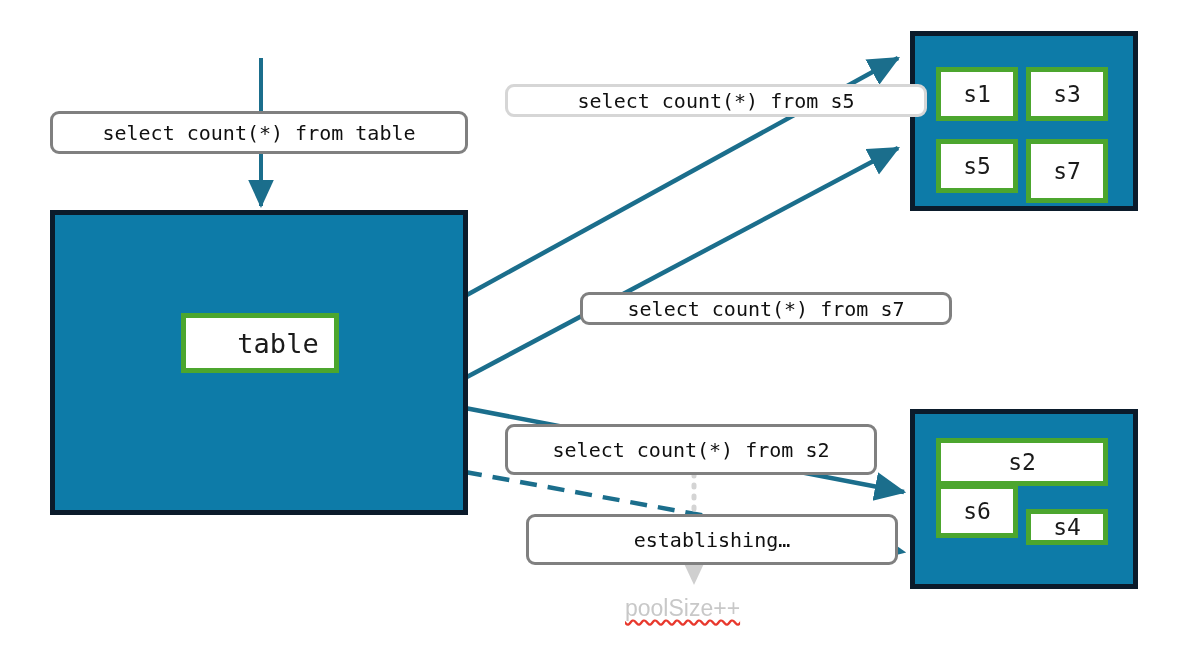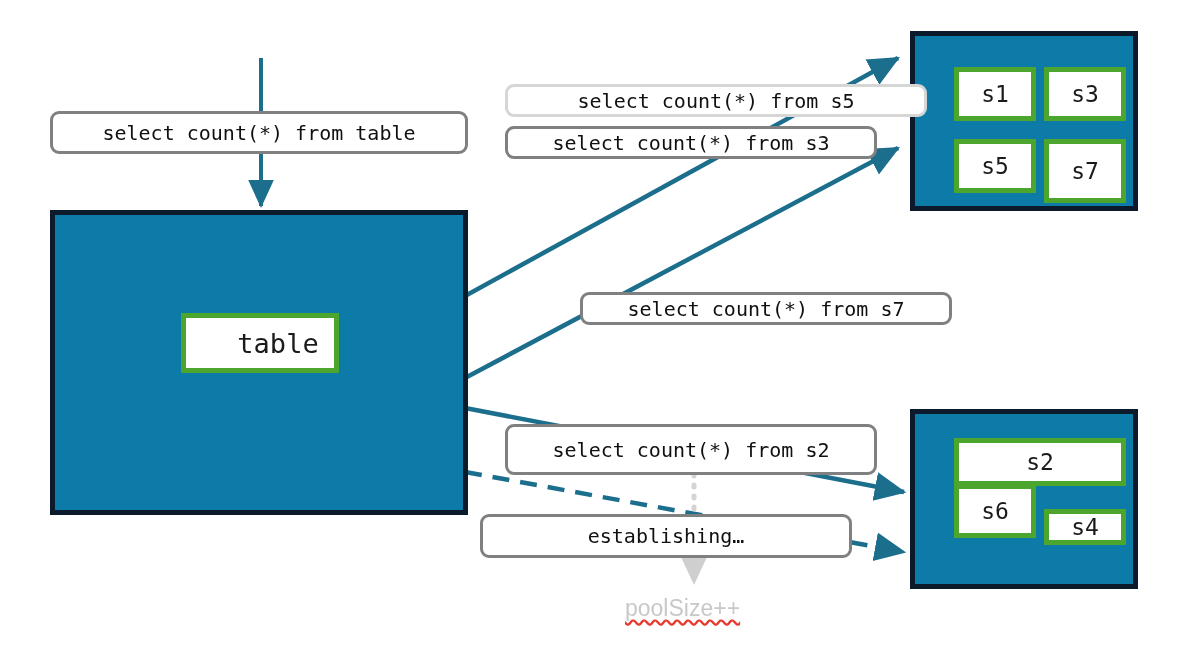--- a/index.html
+++ b/index.html
@@ -37,21 +37,21 @@
     position: absolute;
     background: #ffffff;
     border: 5px solid #4CA62E;
     box-sizing: border-box;
     display: flex;
     align-items: center;
     justify-content: center;
     color: #1a1a1a;
     font-family: "DejaVu Sans Mono", "Liberation Mono", monospace;
   }
-  .node.small { font-size: 23px; margin-left: 18px; }
+  .node.small { font-size: 23px; }
   .node.big   { font-size: 27px; }
 
   
   .qlabel {
     position: absolute;
     background: #ffffff;
     border: 3px solid #808080;
     border-radius: 9px;
     box-sizing: border-box;
     display: flex;
@@ -150,33 +150,30 @@
   </div>
 
   <div class="qlabel" style="left:50px; top:111px; width:418px; height:43px;">
     <span>select count(*) from table</span>
   </div>
 
   <div class="qlabel faded" style="left:505px; top:84px; width:422px; height:33px;">
     <span>select count(*) from s5</span>
   </div>
 
-  <div class="qlabel" style="left:505px; top:126px; width:372px; height:33px;">
-    <span>select count(*) from s3</span>
-  </div>
 
   <div class="qlabel" style="left:580px; top:255px; width:372px; height:33px;margin-top:37px;">
     <span>select count(*) from s7</span>
   </div>
 
   <div class="qlabel" style="left:505px; top:424px; width:372px; height:51px;">
     <span>select count(*) from s2</span>
   </div>
 
-  <div class="qlabel" style="left:480px; top:514px; width:372px; height:44px;">
+  <div class="qlabel" style="left:526px; top:514px; width:372px; height:51px;">
     <span>establishing…</span>
   </div>
 
   <div class="annot" style="left:625px; top:595px;">
     <span>poolSize++</span>
   </div>
 
 </div>
 
 </body></html>

